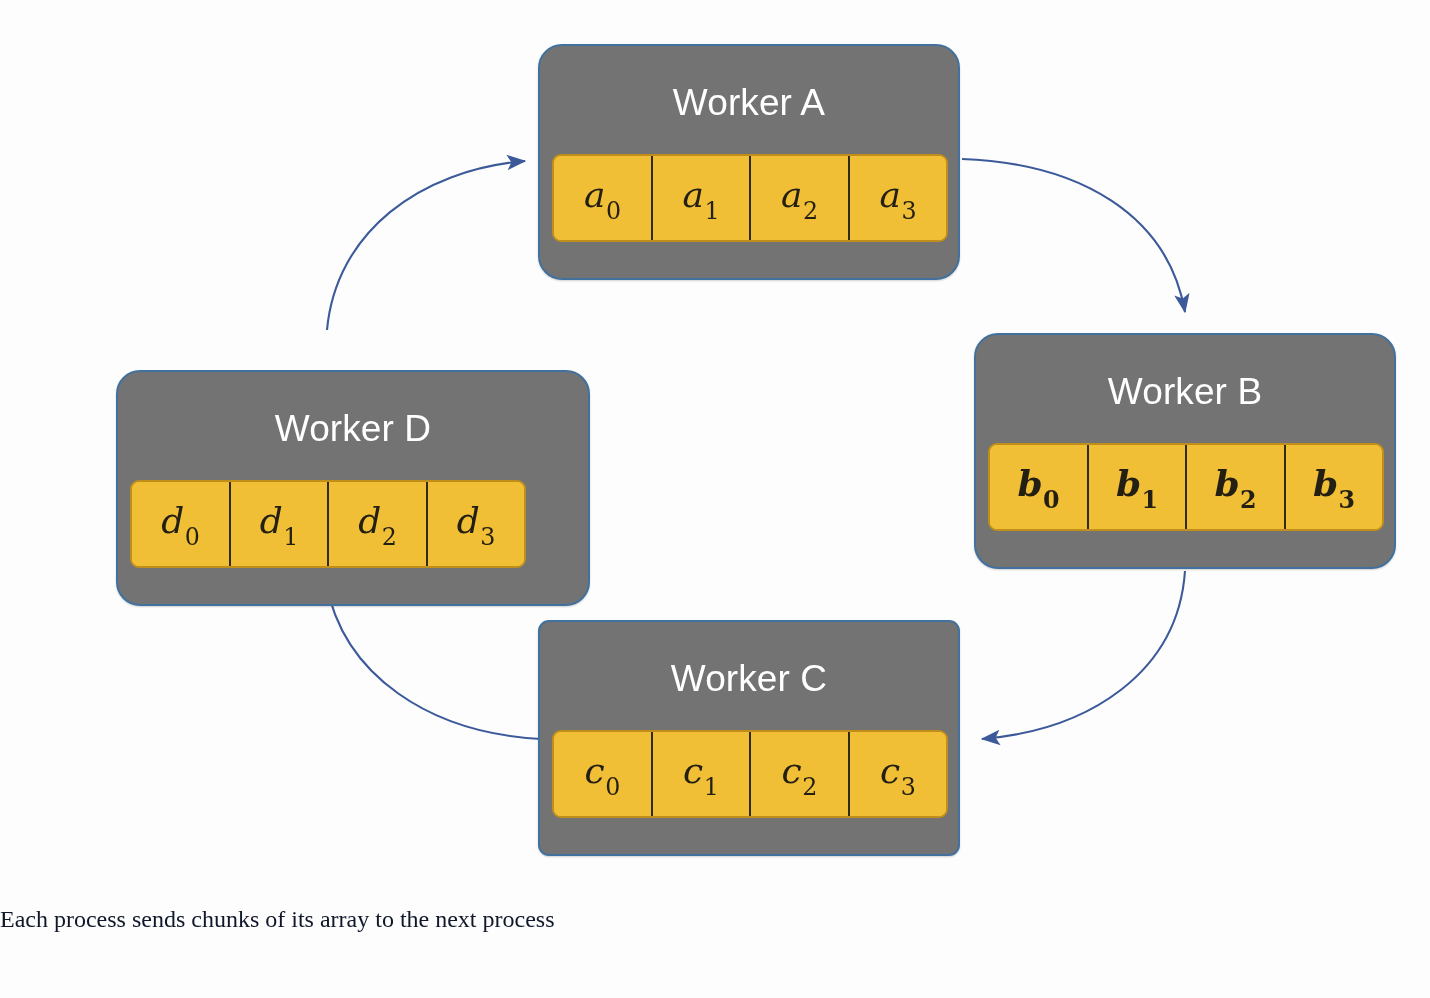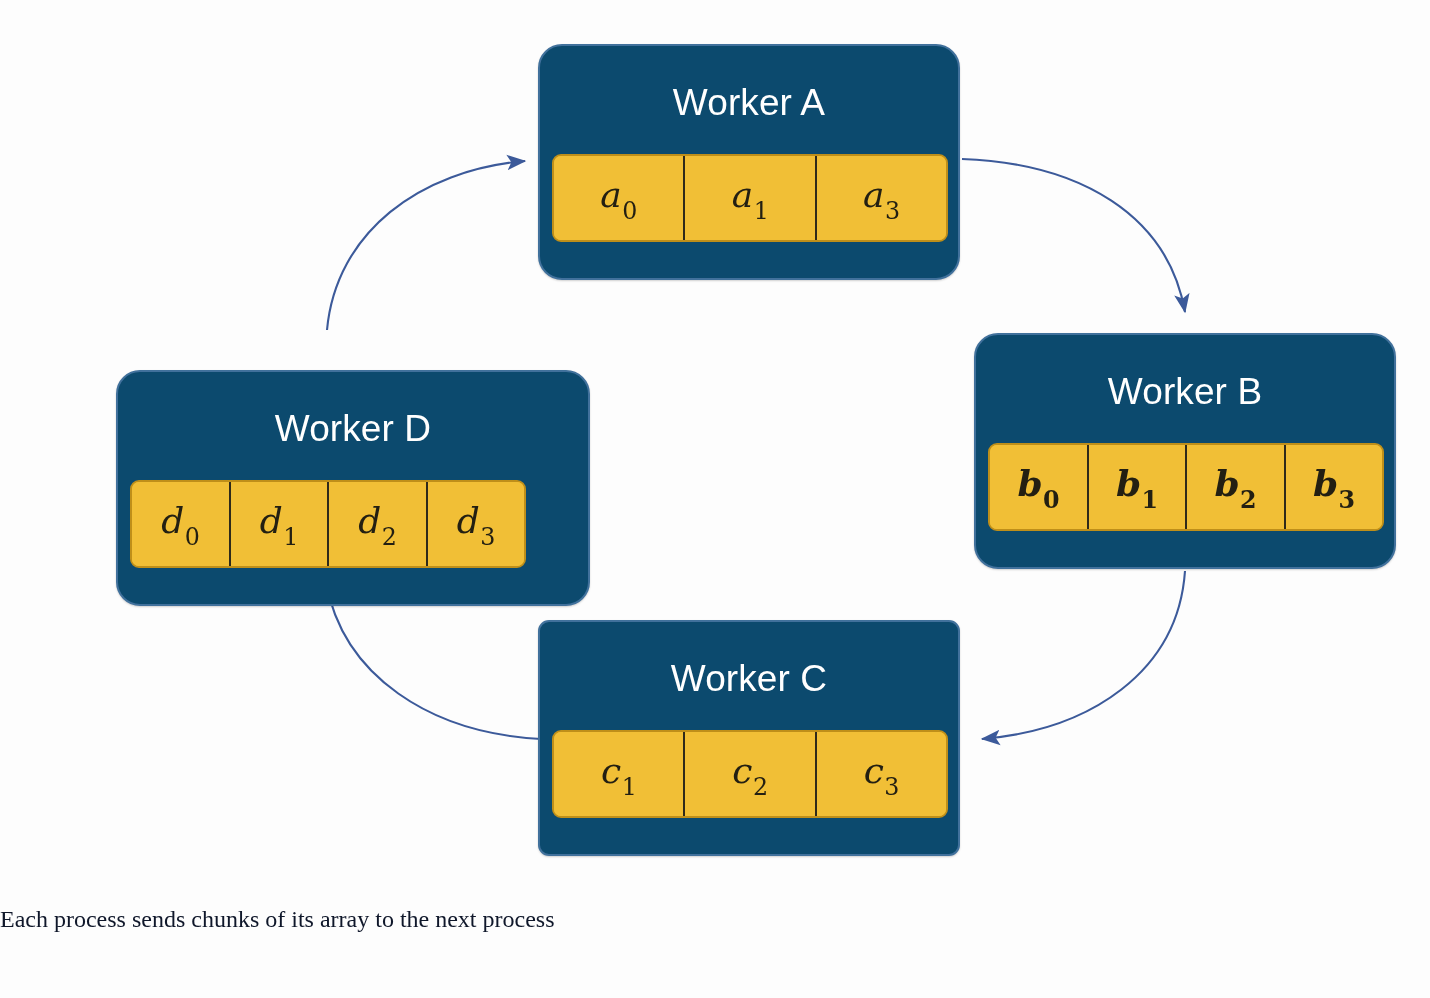--- a/index.html
+++ b/index.html
@@ -30,21 +30,21 @@
     top: 0;
     width: 1430px;
     height: 998px;
     pointer-events: none;
   }
 
   
   .worker {
     position: absolute;
     box-sizing: border-box;
-    background: #0c4a6e;
+    background: #737373;
     border: 2px solid #41719C;
     border-radius: 24px;
     box-shadow: 0 1px 2px rgba(0,0,0,0.18);
   }
 
   .worker-title {
     position: absolute;
     left: 0;
     right: 0;
     text-align: center;
@@ -135,20 +135,23 @@
   <div class="worker" style="left:538px; top:44px; width:422px; height:236px;">
     <div class="worker-title" style="top:38px;">Worker A</div>
     <div class="array" style="left:12px; top:108px; width:396px; height:88px;">
       <div class="cell">
         <span class="cell-label"><i>a</i><span class="sub">0</span></span>
       </div>
       <div class="cell">
         <span class="cell-label"><i>a</i><span class="sub">1</span></span>
       </div>
       <div class="cell">
+        <span class="cell-label"><i>a</i><span class="sub">2</span></span>
+      </div>
+      <div class="cell">
         <span class="cell-label"><i>a</i><span class="sub">3</span></span>
       </div>
     </div>
   </div>
 
   <div class="worker" style="left:974px; top:333px; width:422px; height:236px;">
     <div class="worker-title" style="top:38px;">Worker B</div>
     <div class="array" style="left:12px; top:108px; width:396px; height:88px;font-weight:bold;">
       <div class="cell">
         <span class="cell-label"><i>b</i><span class="sub">0</span></span>
@@ -162,20 +165,23 @@
       <div class="cell">
         <span class="cell-label"><i>b</i><span class="sub">3</span></span>
       </div>
     </div>
   </div>
 
   <div class="worker" style="left:538px; top:620px; width:422px; height:236px;border-radius:11px;">
     <div class="worker-title" style="top:38px;">Worker C</div>
     <div class="array" style="left:12px; top:108px; width:396px; height:88px;">
       <div class="cell">
+        <span class="cell-label"><i>c</i><span class="sub">0</span></span>
+      </div>
+      <div class="cell">
         <span class="cell-label"><i>c</i><span class="sub">1</span></span>
       </div>
       <div class="cell">
         <span class="cell-label"><i>c</i><span class="sub">2</span></span>
       </div>
       <div class="cell">
         <span class="cell-label"><i>c</i><span class="sub">3</span></span>
       </div>
     </div>
   </div>

